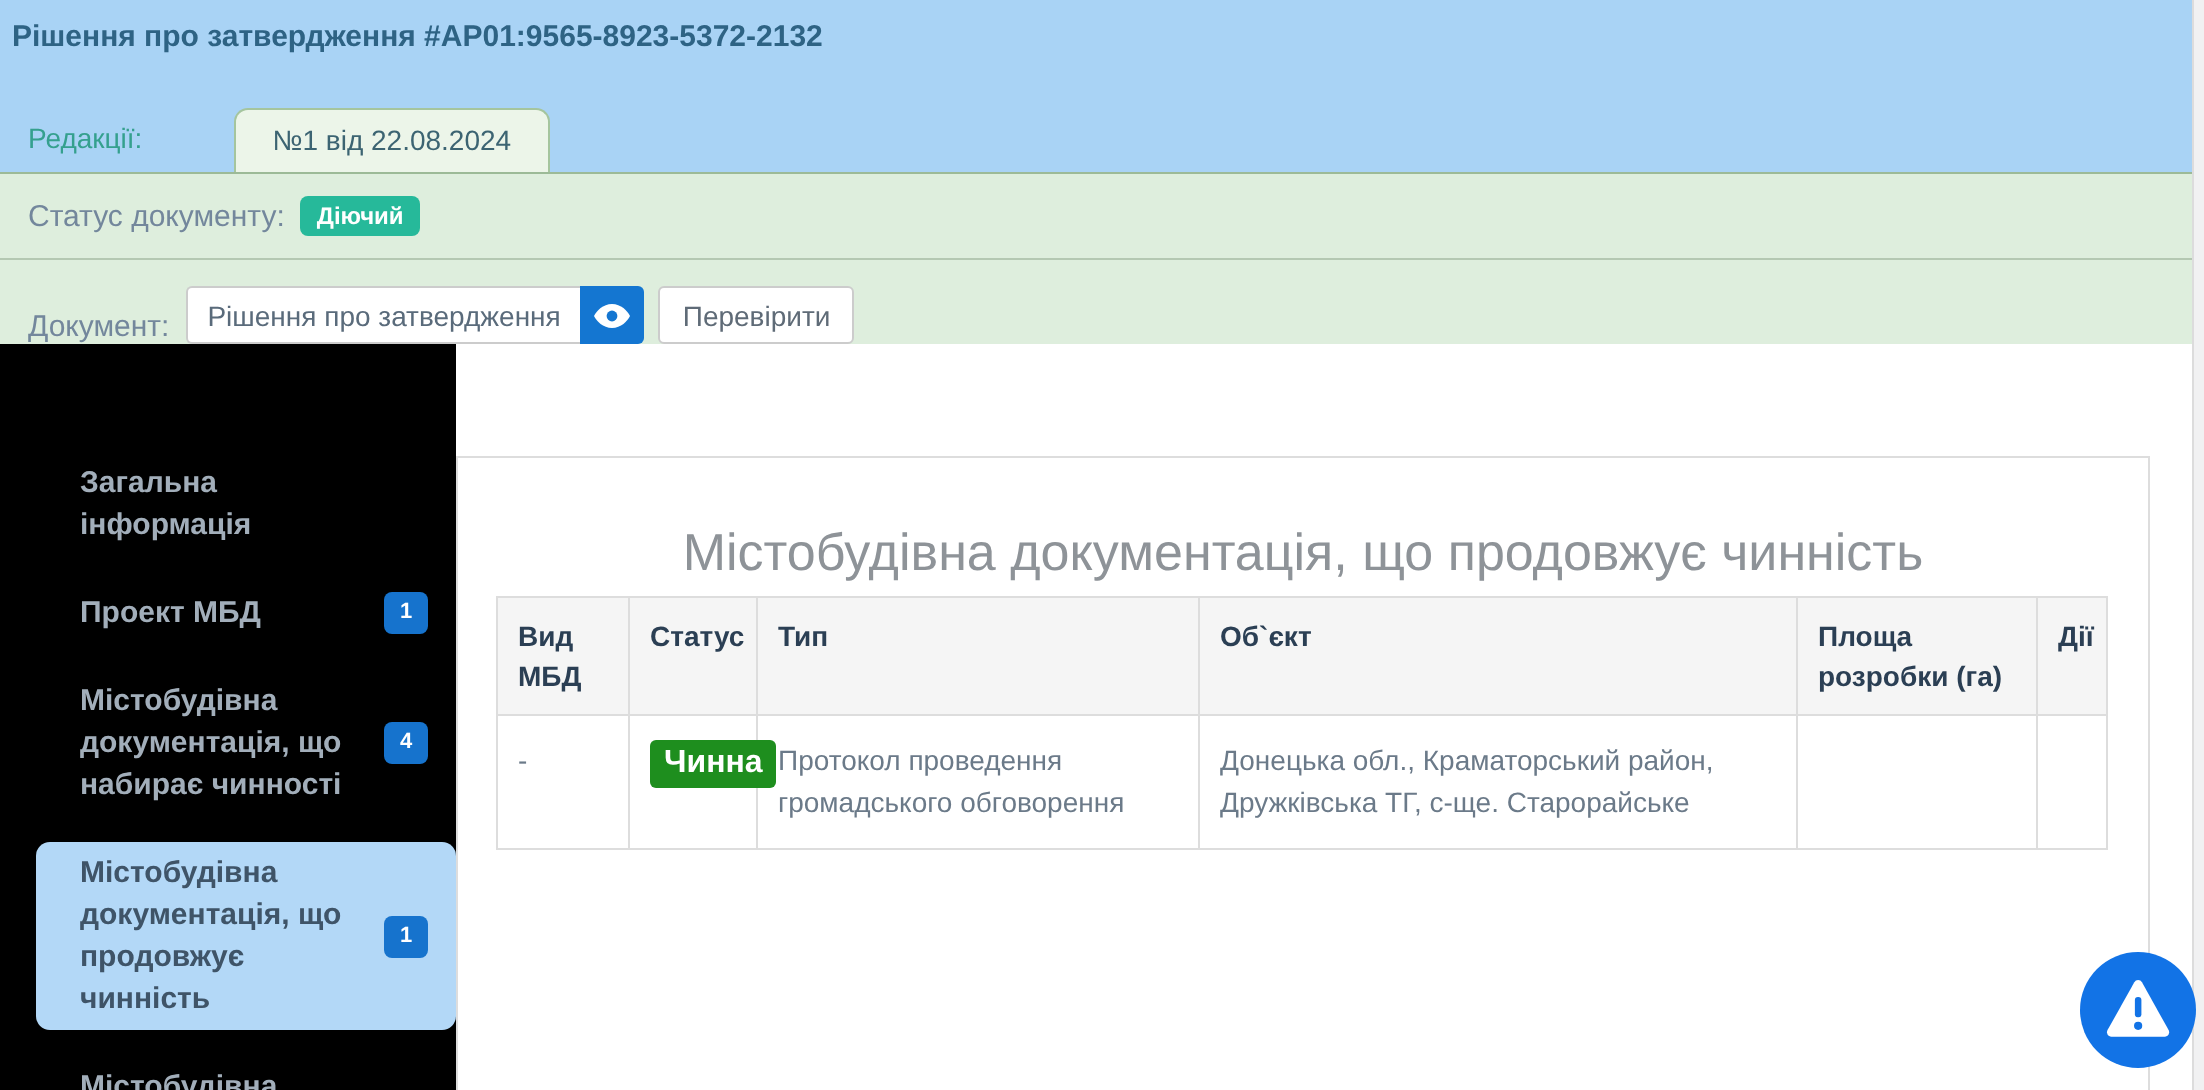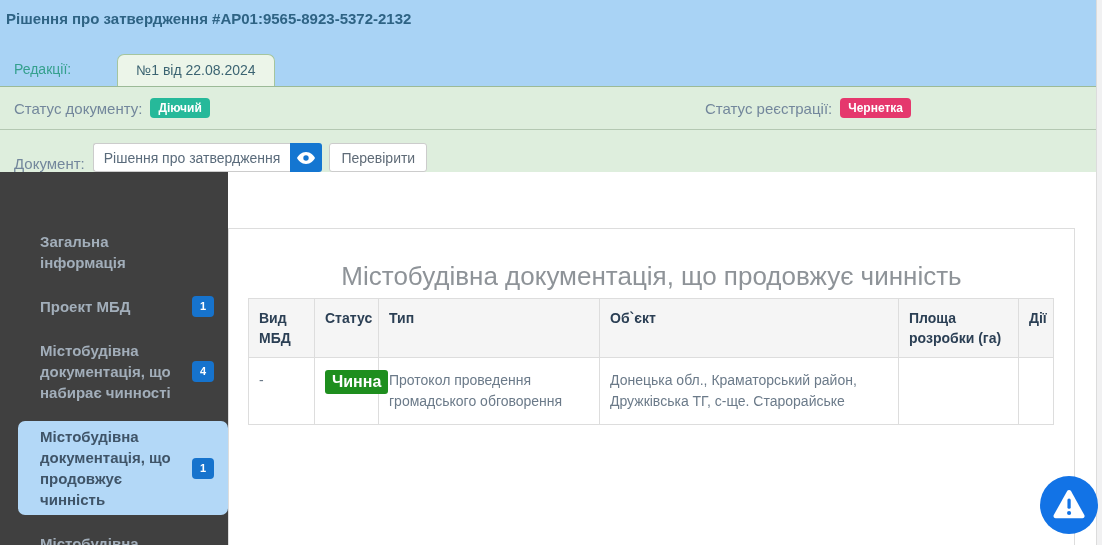--- a/index.html
+++ b/index.html
@@ -74,21 +74,21 @@
     border-radius:0 3px 3px 0; display:flex; align-items:center; justify-content:center;
     cursor:pointer; height:29px;
   }
   .verify-btn {
     margin-left:7px; background:#fff; border:1px solid #ccc; border-radius:3px;
     padding:4px 11px; font-size:14px; color:#5f6b77; cursor:pointer; height:29px;
   }
   
   .sidebar {
     position:absolute; left:0; top:172px; width:228px; height:373px;
-    background:#404040; overflow:hidden;
+    background:#000000; overflow:hidden;
   }
   .sidebar ul { list-style:none; padding-top:54px; }
   .sidebar li {
     display:flex; align-items:center; justify-content:space-between;
     margin:0 0 13px 18px; padding:5px 14px 5px 22px;
     border-radius:7px; cursor:pointer;
     font-size:15px; font-weight:600; line-height:21px; color:#a2aeba;
   }
   .sidebar li .label { width:150px; }
   .sidebar li.active { background: var(--active-item-bg, #b3d8f7); color:#3f5468; }
@@ -145,24 +145,20 @@
   <div class="page-title">Рішення про затвердження #АР01:9565-8923-5372-2132</div>
   <div class="tabs-row">
     <span class="tabs-label">Редакції:</span>
     <span class="tab-active">№1 від 22.08.2024</span>
   </div>
 </div>
 
 <div class="status-bar">
   <span class="bar-label">Статус документу:</span>
   <span class="badge badge-teal">Діючий</span>
-  <span class="reg-group">
-    <span class="bar-label">Статус реєстрації:</span>
-    <span class="badge badge-pink">Чернетка</span>
-  </span>
 </div>
 
 <div class="doc-bar">
   <span class="bar-label">Документ:</span>
   <span class="doc-group">
     <span class="doc-name">Рішення про затвердження</span>
     <button class="eye-btn">
       <span style="display:flex;">
         <svg width="18" height="14" viewBox="0 0 24 16">
           <path d="M12 0 C6 0 1.7 4.6 0 8 c1.7 3.4 6 8 12 8 s10.3-4.6 12-8 C22.3 4.6 18 0 12 0 Z" fill="#fff"></path>

